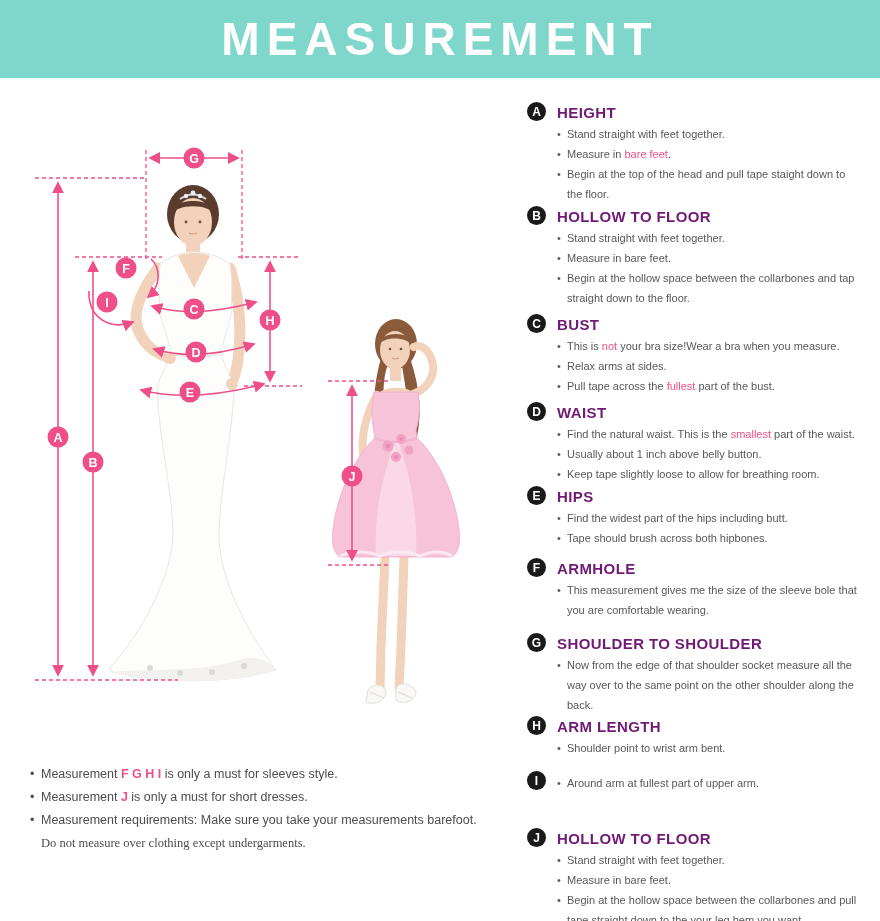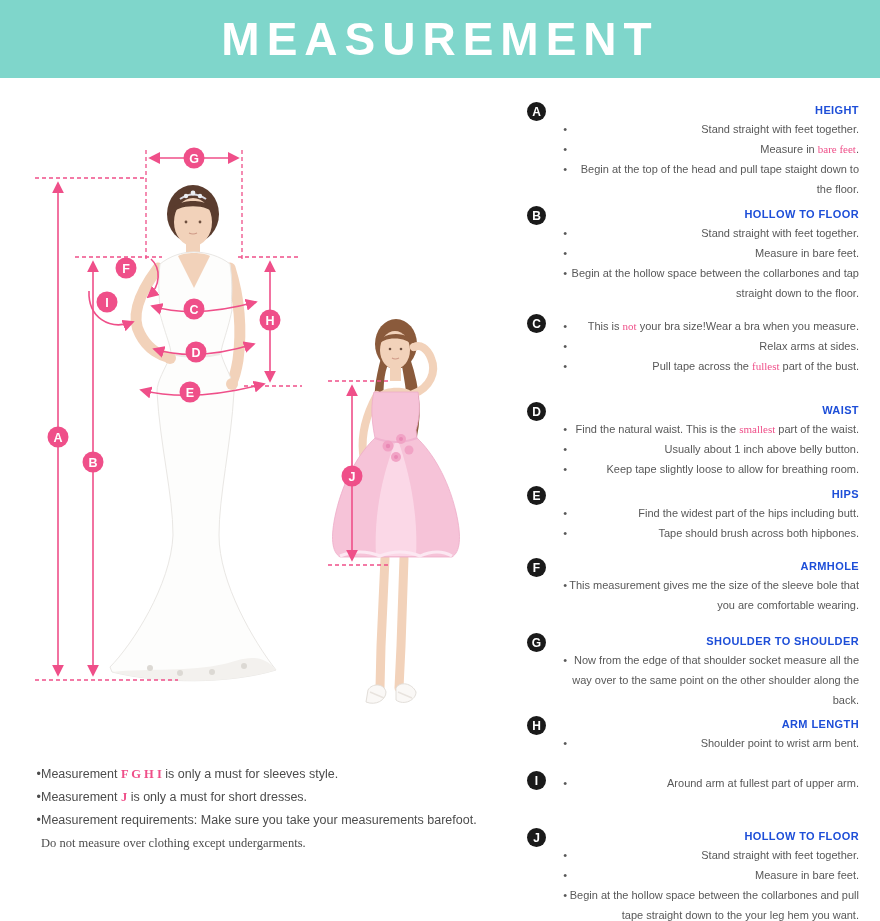--- a/index.html
+++ b/index.html
@@ -1,37 +1,37 @@
 <!DOCTYPE html>
 <html><head>
 <meta charset="utf-8">
 <style>
   html,body{margin:0;padding:0;background:#fff;}
   #page{position:relative;width:880px;height:921px;background:#fff;overflow:hidden;
-        font-family:"Liberation Sans",sans-serif;text-align:right;}
+        font-family:"Liberation Sans",sans-serif;}
   
   .banner{position:absolute;left:0;top:0;width:880px;height:78px;background:#7fd6cb;
           display:flex;align-items:center;justify-content:center;}
   .banner h1{margin:0;color:#fff;font-size:46px;font-weight:800;letter-spacing:7px;
              font-family:"Liberation Sans",sans-serif;}
   
   #diagram{position:absolute;left:0;top:0;}
   
   .right-col{position:absolute;left:527px;top:0;width:345px;}
   .sec{position:absolute;left:0;display:flex;gap:11px;width:340px;}
   .badge-dark{width:19px;height:19px;border-radius:50%;background:#1a1a1a;color:#fff;
               font-weight:bold;font-size:12px;display:flex;align-items:center;
               justify-content:center;flex:none;margin-top:-2px;}
-  .sec-title{font-size:11px;font-weight:bold;color:#1d4ed8;letter-spacing:.4px;
+  .sec-title{font-size:15px;font-weight:bold;color:#701a75;letter-spacing:.4px;
              margin-bottom:3px;}
   .sec-body{width:302px;}
   .bullet{display:flex;font-size:11px;color:#585858;line-height:20px;}
   .bullet .dot{width:10px;flex:none;}
   .bullet .btext{flex:1;}
-  .hl{color:#ef4f89;font-family:Liberation Serif, serif;}
+  .hl{color:#ef4f89;}
   
   .notes{position:absolute;left:30px;top:763px;width:460px;}
   .note{display:flex;font-size:12.5px;color:#4c4c4c;line-height:23px;}
   .note .dot{width:11px;flex:none;}
   .note.cont{padding-left:11px;font-family:Liberation Serif, serif;}
   .note .hl{font-weight:bold;}
 </style>
 </head>
 <body>
 
@@ -189,20 +189,21 @@
           </div>
           <div class="bullet">
             <span class="dot">•</span>
             <span class="btext">Begin at the hollow space between the collarbones and tap straight down to the floor.</span>
           </div>
         </div>
       </div>
       <div class="sec" style="top: 316px;">
         <span class="badge-dark">C</span>
         <div class="sec-body">
+          <div class="sec-title">BUST</div>
           <div class="bullet">
             <span class="dot">•</span>
             <span class="btext">This is <span class="hl">not</span> your bra size!Wear a bra when you measure.</span>
           </div>
           <div class="bullet">
             <span class="dot">•</span>
             <span class="btext">Relax arms at sides.</span>
           </div>
           <div class="bullet">
             <span class="dot">•</span>

